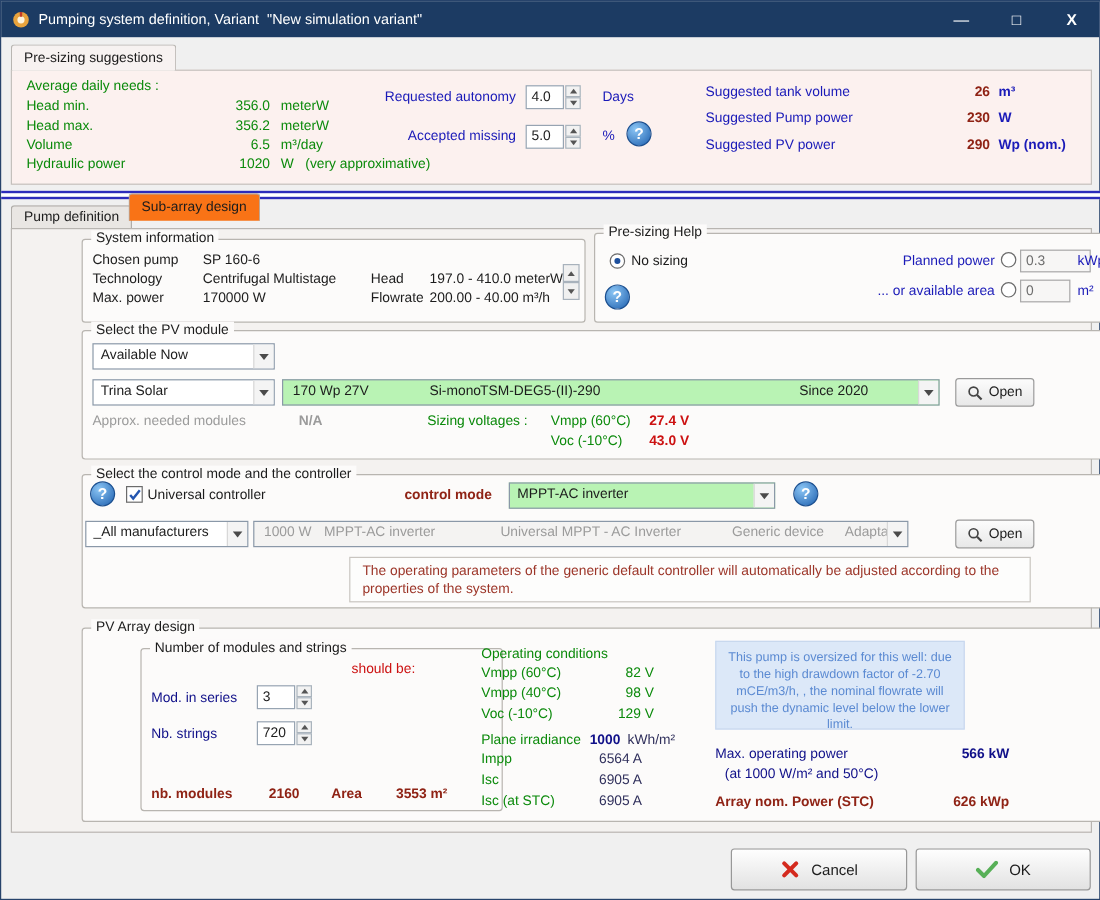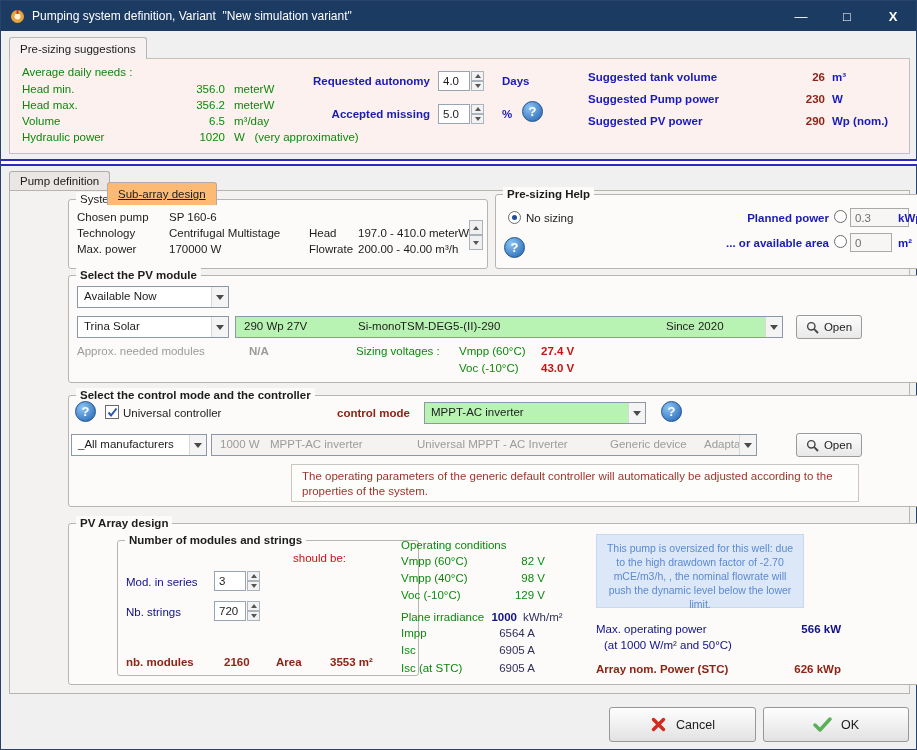--- a/index.html
+++ b/index.html
@@ -2,41 +2,41 @@
 <html><head>
 <meta charset="utf-8">
 <style>
 *{margin:0;padding:0;box-sizing:border-box;}
 html,body{width:917px;height:750px;}
 body{font-family:"Liberation Sans","DejaVu Sans",sans-serif;font-size:11.5px;color:#1c1c1c;background:#f0f0f0;position:relative;overflow:hidden;}
 #win{position:absolute;inset:0;border:1px solid #27436b;}
 .t{position:absolute;white-space:pre;line-height:14px;}
 .r{text-align:right;}
 .b{font-weight:bold;}
-.blue{color:#1a1ab8;font-weight:bold;}
+.blue{color:#1a1ab8;}
 .green{color:#0b8a0b;}
 .maroon{color:#8f2315;}
 .navy{color:#101089;}
 .red{color:#cc1111;}
 .gray{color:#9b9b9b;}
 .darkv{color:#30305c;}
 #titlebar{position:absolute;left:0;top:0;width:915px;height:30px;background:#1c3b63;display:flex;align-items:center;color:#fff;}
 #titlebar .ttl{margin-left:7px;font-size:12px;white-space:pre;}
 #titlebar svg{margin-left:9px;}
 .winbtns{margin-left:auto;display:flex;height:100%;}
 .winbtn{width:46px;height:100%;display:flex;align-items:center;justify-content:center;font-size:13px;cursor:default;}
 .tab1{position:absolute;left:8px;top:36px;height:22px;padding:0 10px;background:#f7f2f1;border:1px solid #b9b6b2;border-bottom:none;border-radius:3px 3px 0 0;display:flex;align-items:center;z-index:2;}
 #pink{position:absolute;left:8px;top:57px;width:901px;height:96px;background:#fcf1ef;border:1px solid #c4c0bc;}
 #bluebar{position:absolute;left:0;top:158px;width:917px;height:7px;background:#fff;border-top:2px solid #2b2bbb;border-bottom:2px solid #2b2bbb;}
 .tab2{position:absolute;display:flex;align-items:center;padding:0 10px;border:1px solid #b0ada9;border-bottom:none;border-radius:3px 3px 0 0;}
 .tab2.off{background:#e9e6e3;top:170px;height:19px;}
-.tab2.on{background:#fdba74;top:181px;height:23px;z-index:3;text-decoration:underline;}
+.tab2.on{background:#f97316;top:160px;height:23px;z-index:3;}
 #main{position:absolute;left:8px;top:189px;width:901px;height:504px;background:#f4f2f0;border:1px solid #b8b5b1;}
 .gbox{position:absolute;border:1px solid #b8b5b0;border-radius:3px;background:#fcfbfa;margin-left:38px;}
-.gbox>.lg{position:absolute;top:-8px;left:7px;background:#fcfbfa;padding:0 4px;font-weight:bold;line-height:15px;white-space:pre;}
+.gbox>.lg{position:absolute;top:-8px;left:7px;background:#fcfbfa;padding:0 4px;font-weight:normal;line-height:15px;white-space:pre;}
 .combo{position:absolute;height:22px;background:#fff;border:1px solid #8a98a8;overflow:hidden;}
 .combo .cv{position:absolute;top:3px;white-space:pre;}
 .combo .arr{position:absolute;right:0;top:0;bottom:0;width:17px;display:flex;align-items:center;justify-content:center;border-left:1px solid #d8d8d8;background:#f4f4f4;}
 .combo.greenbg{background:#b9f3b4;}
 .combo.dis{background:#f4f3f2;color:#9b9b9b;}
 .tri{width:0;height:0;border-left:4px solid transparent;border-right:4px solid transparent;border-top:5px solid #4a4a4a;}
 .spin{position:absolute;display:flex;height:20px;}
 .spin .sv{width:32px;border:1px solid #97a4b2;background:#fff;display:flex;align-items:center;padding-left:4px;}
 .spin .ar{width:13px;margin-left:1px;display:flex;flex-direction:column;}
 .spin .ar div{flex:1;border:1px solid #aab4bd;background:#f2f2f2;display:flex;align-items:center;justify-content:center;}
@@ -188,21 +188,21 @@
             <span class="tri"></span>
           </span>
       </div>
       <div class="combo" style="left:8px;top:40px;width:152px">
         <span class="cv" style="left:6px">Trina Solar</span>
         <span class="arr">
             <span class="tri"></span>
           </span>
       </div>
       <div class="combo greenbg" style="left:166px;top:40px;width:548px">
-        <span class="cv" style="left:8px">290 Wp 27V</span>
+        <span class="cv" style="left:8px">170 Wp 27V</span>
         <span class="cv" style="left:122px">Si-mono</span>
         <span class="cv" style="left:164px">TSM-DEG5-(II)-290</span>
         <span class="cv" style="left:430px">Since 2020</span>
         <span class="arr">
             <span class="tri"></span>
           </span>
       </div>
       <div class="obtn" style="left:727px;top:39px;width:66px">
         <svg width="13" height="13" viewBox="0 0 13 13">
             <circle cx="5.3" cy="5.3" r="3.7" fill="none" stroke="#444" stroke-width="1.4"></circle>

